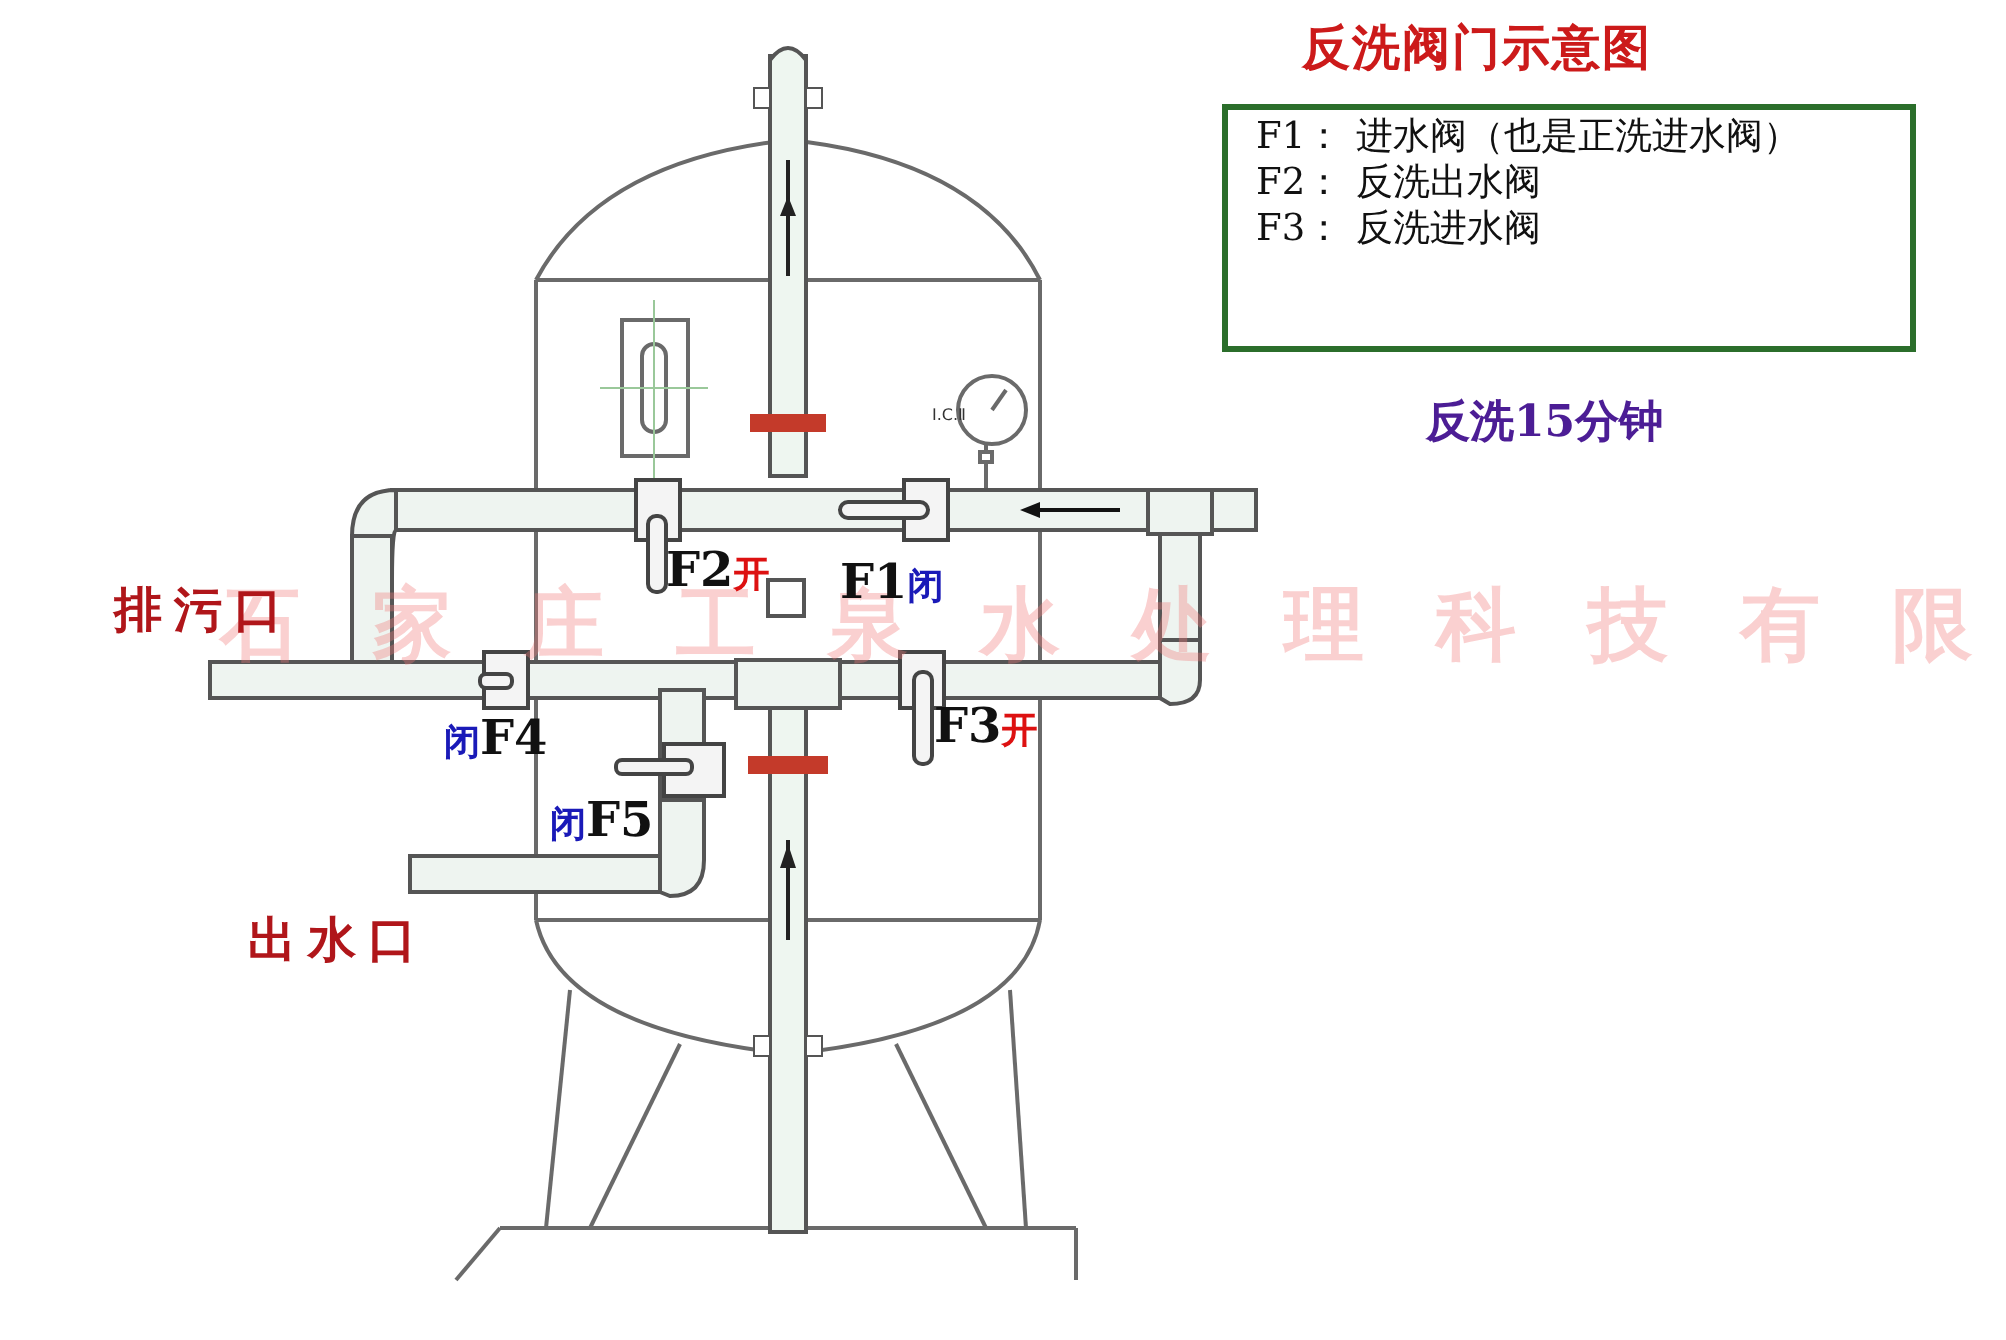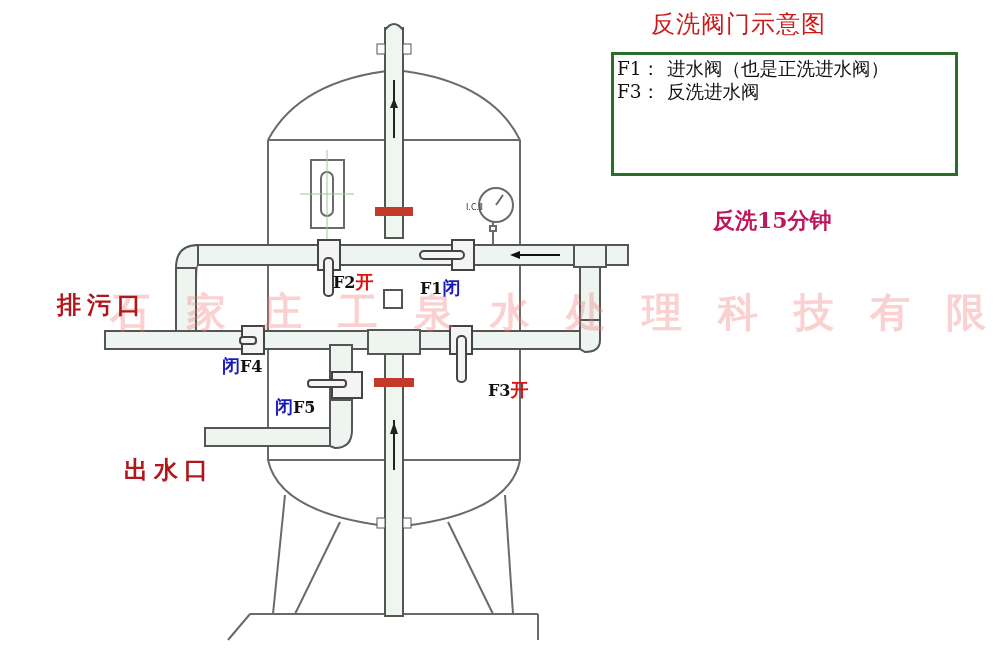--- a/index.html
+++ b/index.html
@@ -1,30 +1,30 @@
 <!DOCTYPE html>
 <html><head>
 <meta charset="utf-8">
 <style>
   html, body { margin: 0; padding: 0; background: #ffffff; }
   body { width: 1003px; height: 670px; position: relative; overflow: hidden;
          font-family: "DejaVu Serif", serif; }
   #stage { position: absolute; left: 0; top: 0; width: 1003px; height: 670px; }
   svg.drawing { position: absolute; left: 0; top: 0; }
   .abs { position: absolute; white-space: nowrap; }
-  .title { left: 651px; top: 8px; font-size: 24px; color: #cc1a1a; font-weight: normal; letter-spacing: 1px; }
+  .title { left: 651px; top: 8px; font-size: 24px; color: #cc1a1a; font-weight: bold; letter-spacing: 1px; }
   .legend { left: 611px; top: 52px; width: 347px; height: 124px; border: 3px solid #2b6e2b;
-            box-sizing: border-box; padding: 2px 0 0 3px; }
+            box-sizing: border-box; padding: 2px 0 0 14px; }
   .legend-row { font-size: 18.5px; line-height: 23px; color: #111; }
   .legend-row .code { display: inline-block; width: 50px; }
-  .duration { left: 713px; top: 196px; font-size: 22px; color: #be185d; font-weight: bold; margin-top: 10px; }
+  .duration { left: 713px; top: 196px; font-size: 22px; color: #4c1d95; font-weight: bold; }
   .port { font-size: 24px; color: #b0161a; font-weight: bold; letter-spacing: 6px; }
   .p-drain { left: 57px; top: 289px; }
   .p-out { left: 124px; top: 454px; }
-  .vlabel { font-size: 16px; color: #111; font-weight: bold; }
+  .vlabel { font-size: 24px; color: #111; font-weight: bold; }
   .vstate { font-size: 18px; font-weight: bold; }
   .open { color: #dd1111; }
   .closed { color: #1a1ab8; }
   .watermark { left: 110px; top: 285px; font-size: 40px; color: rgba(240,120,120,0.35);
                font-family: "DejaVu Sans", sans-serif; font-weight: bold; letter-spacing: 36px; }
 </style>
 </head>
 <body>
 
 <div id="stage">
@@ -135,40 +135,43 @@
     </g>
   </svg>
 
   <div class="abs title">反洗阀门示意图</div>
 
   <div class="abs legend">
     <div class="legend-row">
       <span class="code">F1：</span><span>进水阀（也是正洗进水阀）</span>
     </div>
     <div class="legend-row">
+      <span class="code">F2：</span><span>反洗出水阀</span>
+    </div>
+    <div class="legend-row">
       <span class="code">F3：</span><span>反洗进水阀</span>
     </div>
   </div>
 
   <div class="abs duration">反洗15分钟</div>
 
   <div class="abs watermark">石家庄工泉水处理科技有限公司</div>
 
   <div class="abs port p-drain">排污口</div>
   <div class="abs port p-out">出水口</div>
 
   <div class="abs" style="left:333px; top:270px;">
     <span class="vlabel">F2</span><span class="vstate open">开</span>
   </div>
   <div class="abs" style="left:420px; top:276px;">
     <span class="vlabel">F1</span><span class="vstate closed">闭</span>
   </div>
   <div class="abs" style="left:222px; top:354px;">
     <span class="vstate closed">闭</span><span class="vlabel">F4</span>
   </div>
-  <div class="abs" style="left:467px; top:378px;margin-left:21px;">
+  <div class="abs" style="left:467px; top:348px;">
     <span class="vlabel">F3</span><span class="vstate open">开</span>
   </div>
   <div class="abs" style="left:275px; top:395px;text-align:right;">
     <span class="vstate closed">闭</span><span class="vlabel">F5</span>
   </div>
 
 </div>
 
 </body></html>

